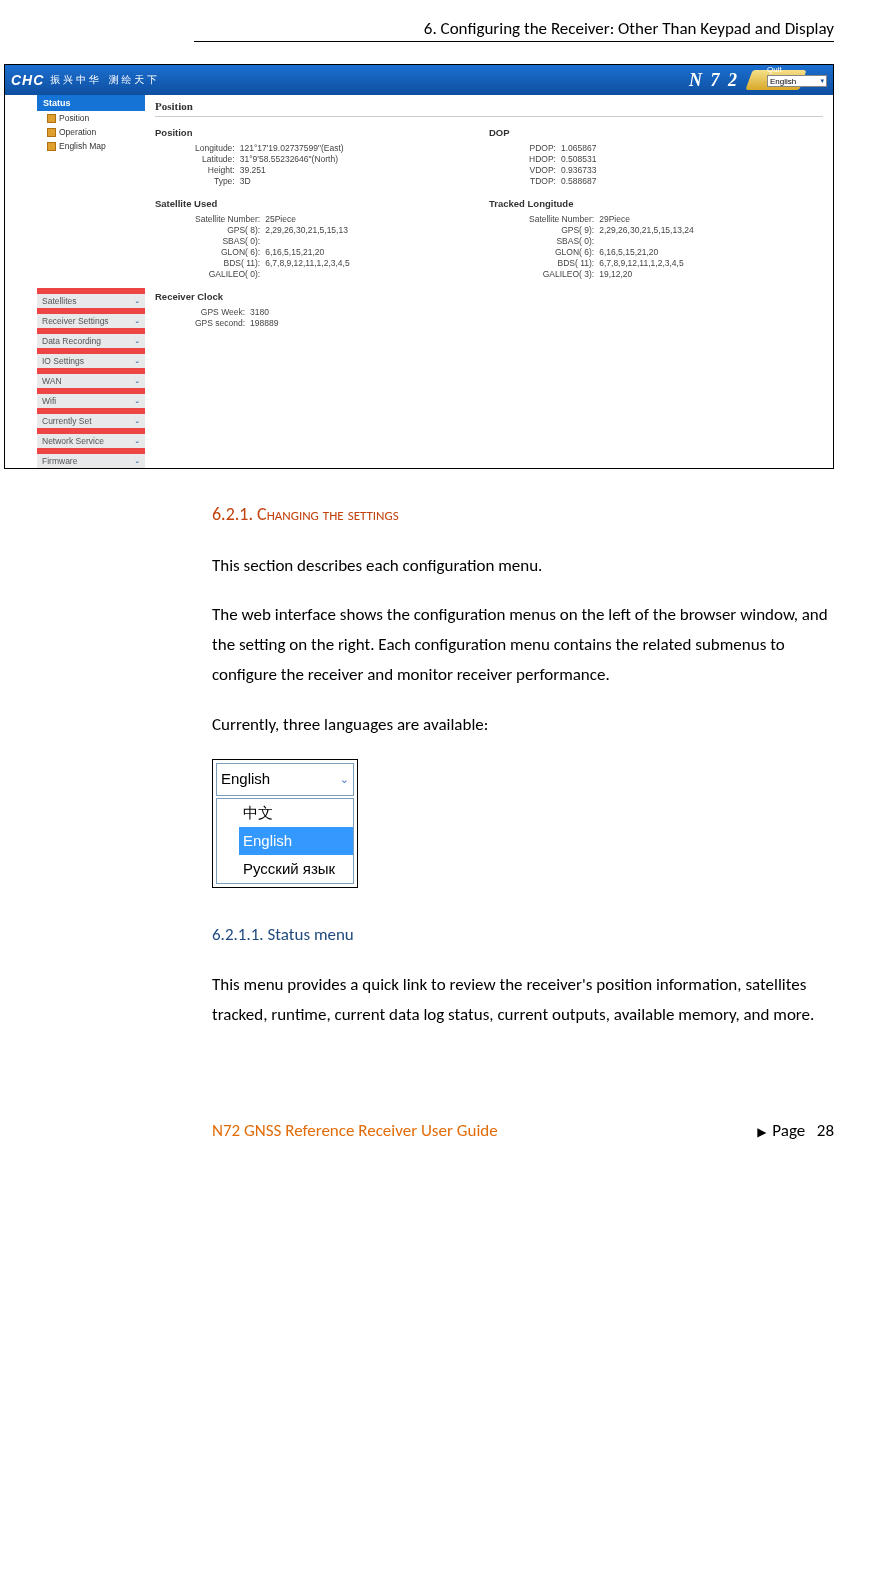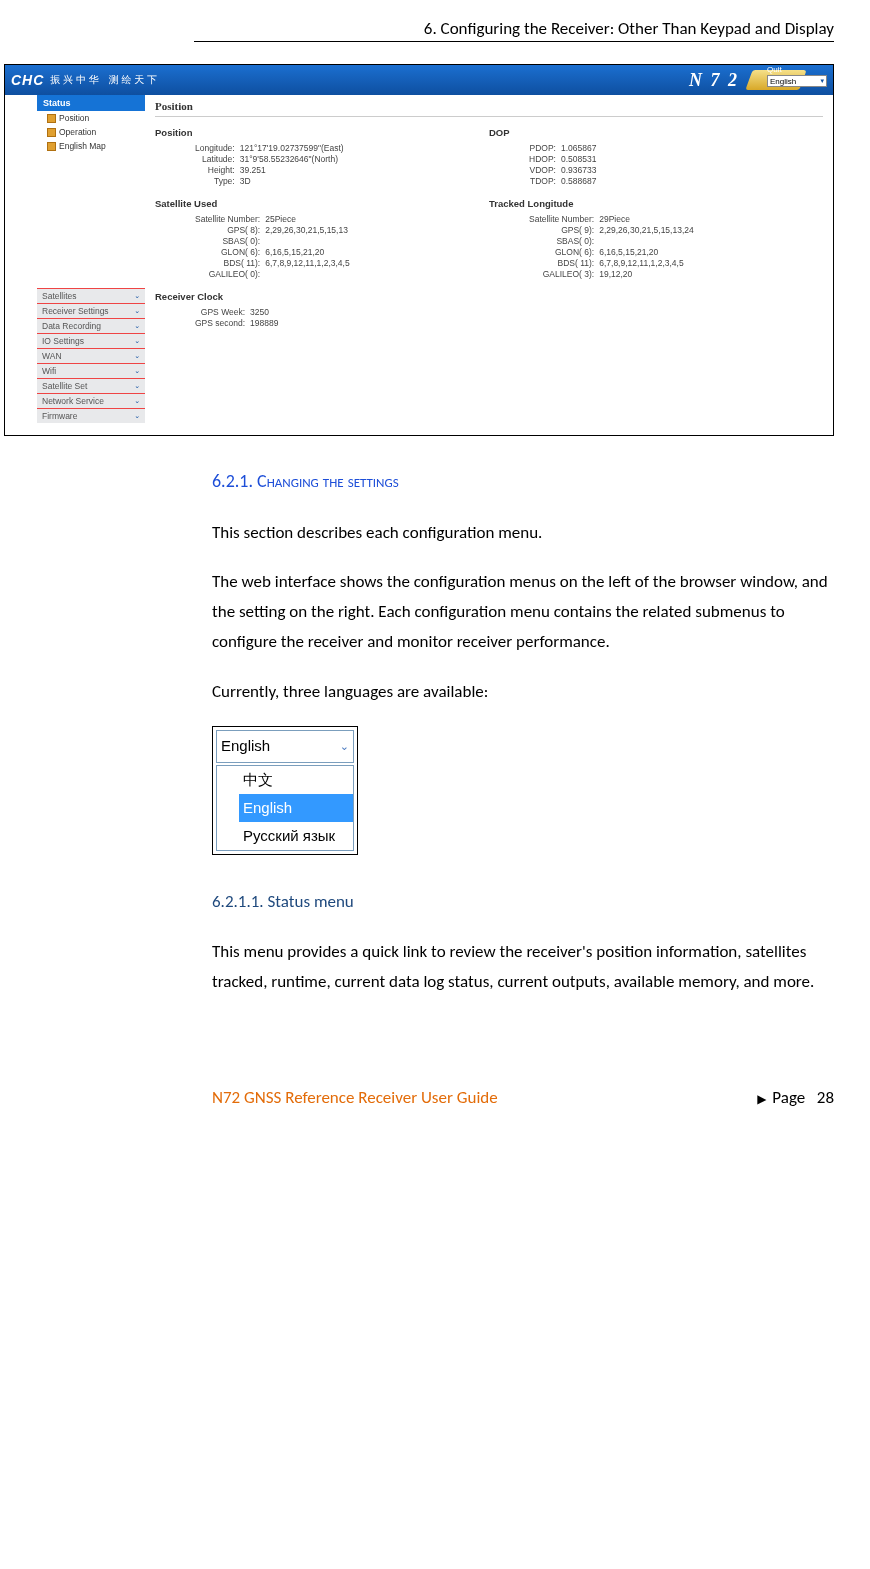--- a/index.html
+++ b/index.html
@@ -109,21 +109,21 @@
   }
   .sb-icon {
     width: 9px;
     height: 9px;
     background: #e0a030;
     border: 1px solid #b07010;
     display: inline-block;
   }
   .sb-item {
     background: #e8e9eb;
-    border-top: 1px solid #ef4444;
+    border-top: 6px solid #ef4444;
     color: #555;
     padding: 2px 5px;
     font-size: 8.5px;
     display: flex;
     justify-content: space-between;
     align-items: center;
   }
   .sb-spacer { height: 135px; }
   .main {
     flex: 1;
@@ -158,21 +158,21 @@
   .kv-k { text-align: right; color: #444; white-space: nowrap; }
   .kv-v { color: #444; }
   .sec-gap { height: 12px; }
 
   .content {
     margin-left: 208px;
     font-size: 17px;
     line-height: 1.75;
   }
   .h3 {
-    color: #1d4ed8;
+    color: #c2410c;
     font-size: 18px;
     margin-top: 22px;
     margin-bottom: 20px;
   }
   .h3 .sc { font-variant: small-caps; }
   .h4 {
     color: #1f497d;
     font-size: 17px;
     margin-top: 26px;
     margin-bottom: 20px;
@@ -280,21 +280,21 @@
           </div>
         <div class="sb-item">
             <span>WAN</span>
             <span class="chev">⌄</span>
           </div>
         <div class="sb-item">
             <span>Wifi</span>
             <span class="chev">⌄</span>
           </div>
         <div class="sb-item">
-            <span>Satellite Set</span>
+            <span>Currently Set</span>
             <span class="chev">⌄</span>
           </div>
         <div class="sb-item">
             <span>Network Service</span>
             <span class="chev">⌄</span>
           </div>
         <div class="sb-item">
             <span>Firmware</span>
             <span class="chev">⌄</span>
           </div>
@@ -406,21 +406,21 @@
               </div>
           </div>
         </div>
         <div class="sec-gap"></div>
         <div class="section-row">
           <div class="section-col">
             <div class="sec-title">Receiver Clock</div>
             <div class="kv" id="kv-clock">
                 <div class="kv-row">
                   <div class="kv-k">GPS Week:</div>
-                  <div class="kv-v">3250</div>
+                  <div class="kv-v">3180</div>
                 </div>
                 <div class="kv-row">
                   <div class="kv-k">GPS second:</div>
                   <div class="kv-v">198889</div>
                 </div>
               </div>
           </div>
           <div class="section-col"></div>
         </div>
       </div>

